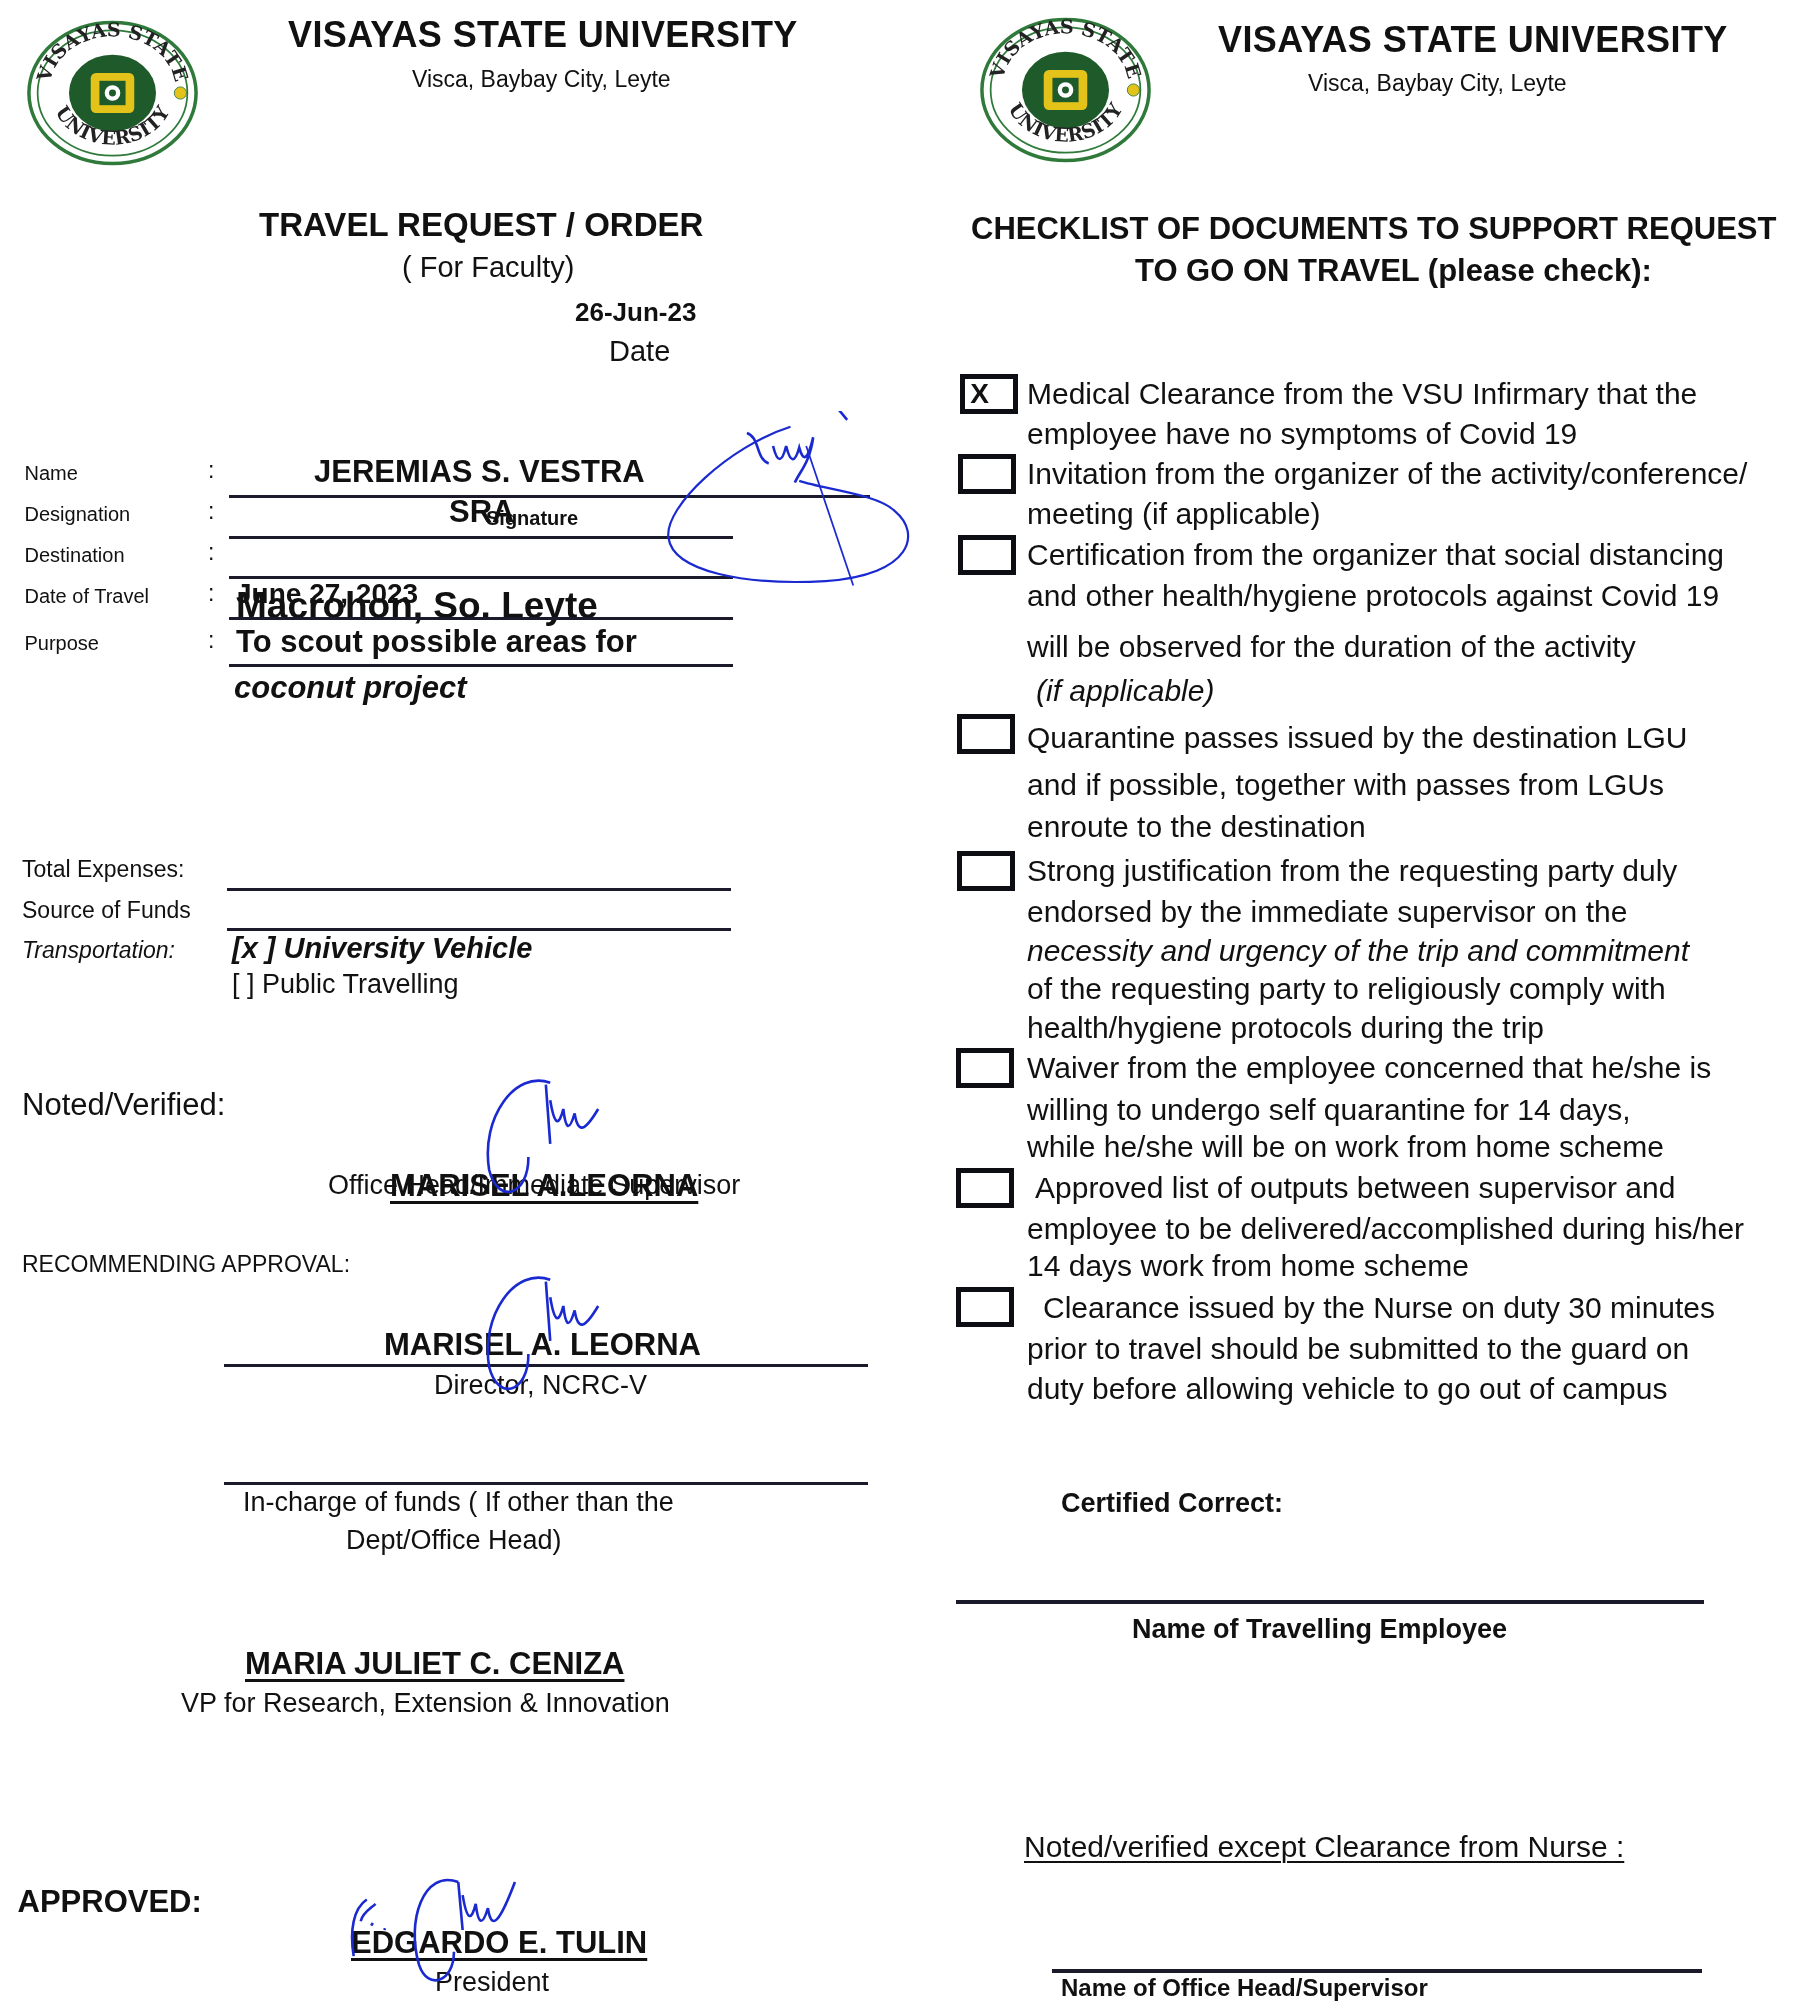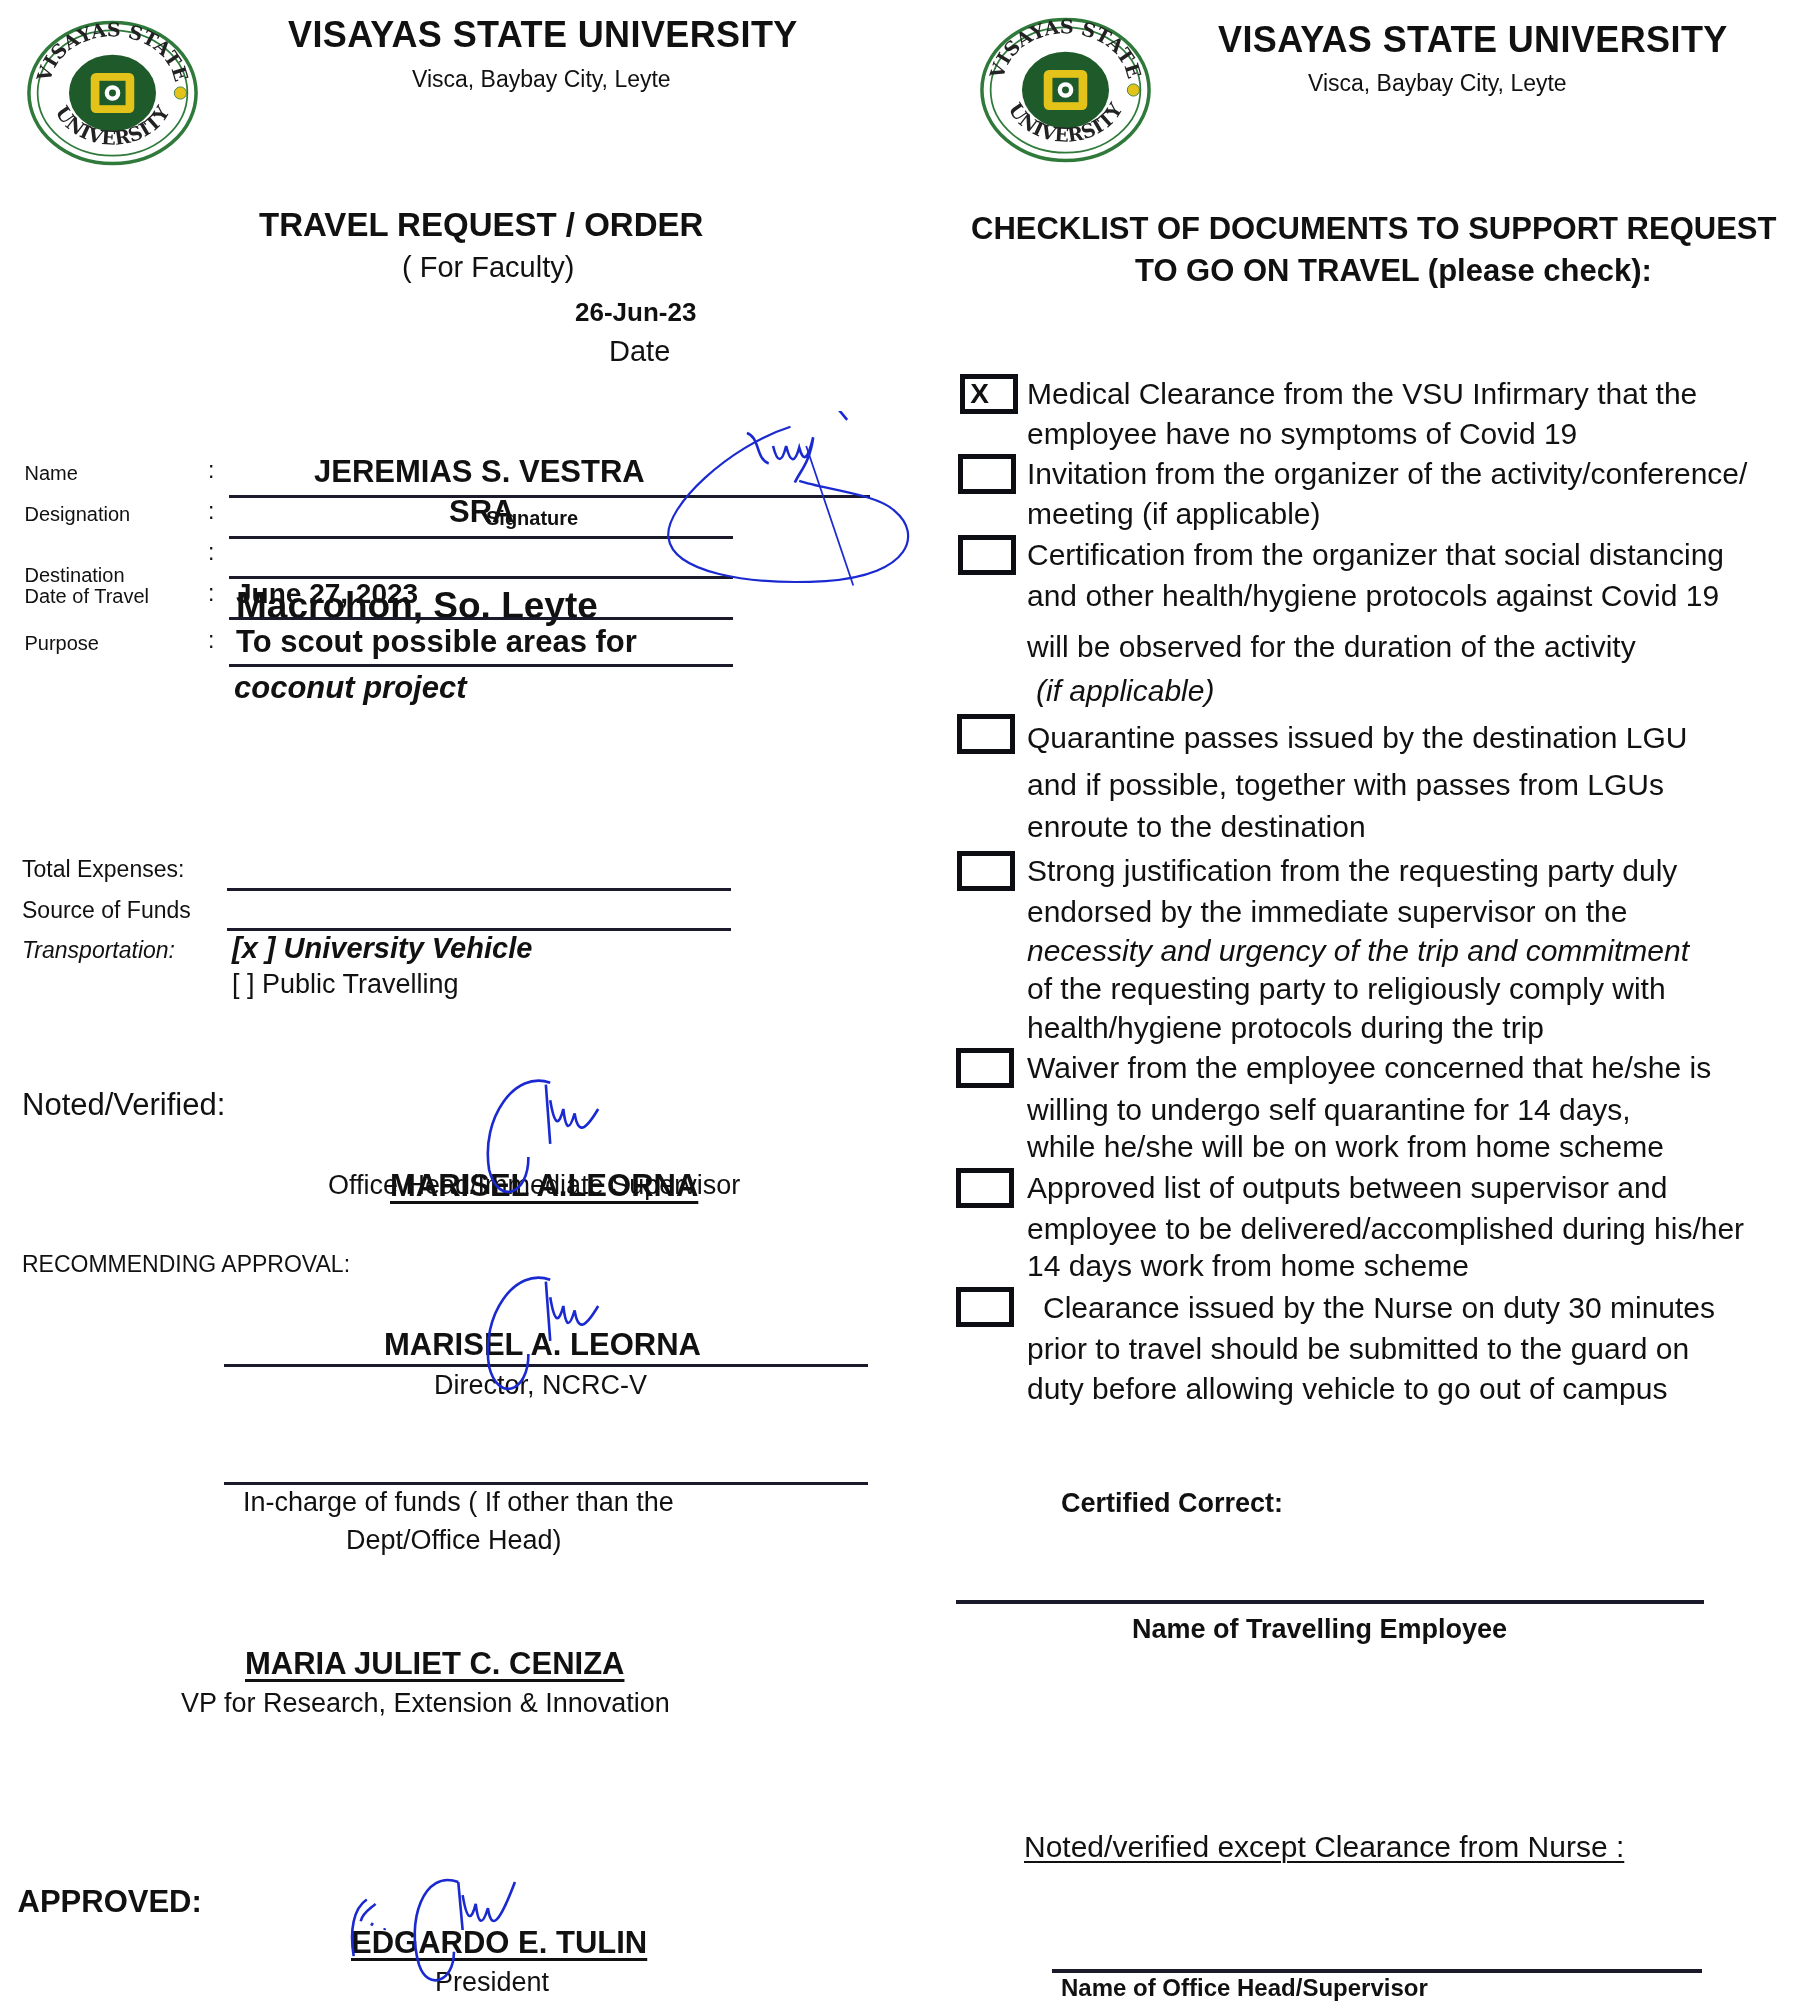--- a/index.html
+++ b/index.html
@@ -57,21 +57,21 @@
   <div class="abs lbl" style="left:24.5px; top:462px;">Name</div>
   <div class="abs colon" style="left:208px; top:457px;">:</div>
   <div class="abs valb" style="left:314px; top:454px;">JEREMIAS S. VESTRA</div>
   <div class="line" style="left:229px; top:495px; width:641px;"></div>
 
   <div class="abs lbl" style="left:24.5px; top:503px;">Designation</div>
   <div class="abs colon" style="left:208px; top:498px;">:</div>
   <div class="abs valb" style="left:449px; top:494px;">SRA</div>
   <div class="line" style="left:229px; top:536px; width:504px;"></div>
 
-  <div class="abs lbl" style="left:24.5px; top:544px;margin-top:20px;">Destination</div>
+  <div class="abs lbl" style="left:24.5px; top:544px;">Destination</div>
   <div class="abs colon" style="left:208px; top:539px;">:</div>
   <div class="abs val bold" style="left:236px; top:537px; font-size:37px;margin-top:48px;">Macrohon, So. Leyte</div>
   <div class="line" style="left:229px; top:576px; width:504px;"></div>
 
   <div class="abs lbl" style="left:24.5px; top:585px;">Date of Travel</div>
   <div class="abs colon" style="left:208px; top:580px;">:</div>
   <div class="abs val bold" style="left:236px; top:578px; font-size:28px;">June 27, 2023</div>
   <div class="line" style="left:229px; top:617px; width:504px;"></div>
 
   <div class="abs lbl" style="left:24.5px; top:632px;">Purpose</div>
@@ -188,21 +188,21 @@
     <div class="ck it" style="top:931px;">necessity and urgency of the trip and commitment</div>
     <div class="ck" style="top:969px;">of the requesting party to religiously comply with</div>
     <div class="ck" style="top:1008px;">health/hygiene protocols during the trip</div>
 
     <div class="cb" style="left:956px; top:1048px;"></div>
     <div class="ck" style="top:1048px;">Waiver from the employee concerned that he/she is</div>
     <div class="ck" style="top:1090px;">willing to undergo self quarantine for 14 days,</div>
     <div class="ck" style="top:1127px;">while he/she will be on work from home scheme</div>
 
     <div class="cb" style="left:956px; top:1168px;"></div>
-    <div class="ck" style="top:1168px;">Approved list of outputs between supervisor and</div>
+    <div class="ck" style="top:1168px;margin-left:8px;">Approved list of outputs between supervisor and</div>
     <div class="ck" style="top:1209px;">employee to be delivered/accomplished during his/her</div>
     <div class="ck" style="top:1246px;">14 days work from home scheme</div>
 
     <div class="cb" style="left:956px; top:1287px;"></div>
     <div class="ck" style="top:1288px;margin-left:16px;">Clearance issued by the Nurse on duty 30 minutes</div>
     <div class="ck" style="top:1329px;">prior to travel should be submitted to the guard on</div>
     <div class="ck" style="top:1369px;">duty before allowing vehicle to go out of campus</div>
   </div>
 
   <div class="abs" style="left:1061px; top:1488px; font-size:27px; font-weight:bold; white-space:nowrap;">Certified Correct:</div>

